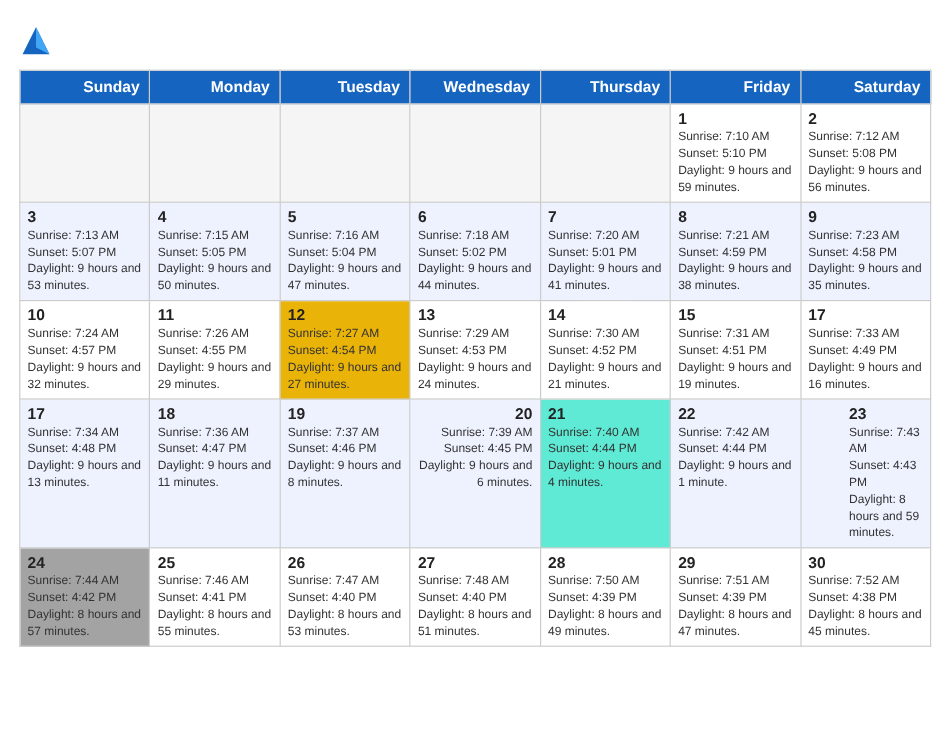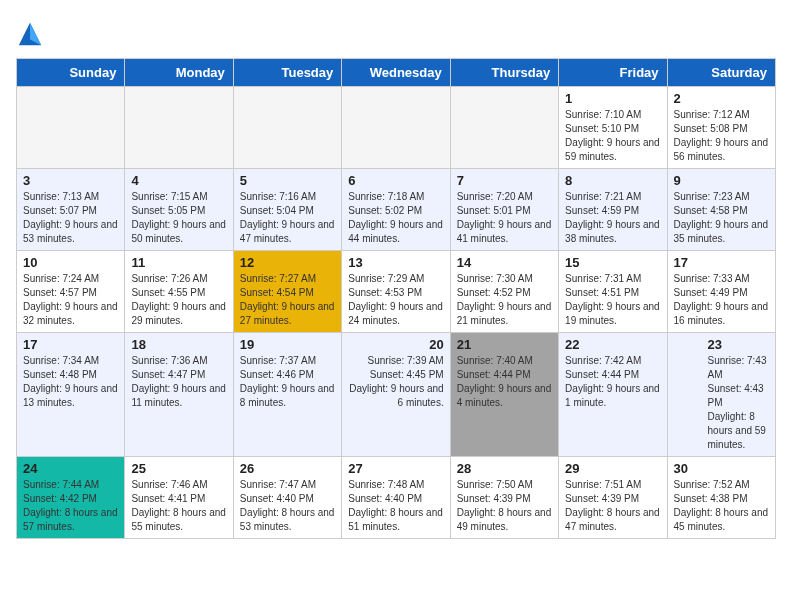--- a/index.html
+++ b/index.html
@@ -207,35 +207,35 @@
           <div class="day-info">Sunrise: 7:36 AM<br>Sunset: 4:47 PM<br>Daylight: 9 hours and 11 minutes.</div>
         </td>
         <td style="background: rgb(238, 242, 255);">
           <div class="day-num">19</div>
           <div class="day-info">Sunrise: 7:37 AM<br>Sunset: 4:46 PM<br>Daylight: 9 hours and 8 minutes.</div>
         </td>
         <td style="background: rgb(238, 242, 255); text-align: right;">
           <div class="day-num">20</div>
           <div class="day-info">Sunrise: 7:39 AM<br>Sunset: 4:45 PM<br>Daylight: 9 hours and 6 minutes.</div>
         </td>
-        <td style="background: #a3a3a3;">
+        <td style="background: #5eead4;">
           <div class="day-num">21</div>
           <div class="day-info">Sunrise: 7:40 AM<br>Sunset: 4:44 PM<br>Daylight: 9 hours and 4 minutes.</div>
         </td>
         <td style="background: rgb(238, 242, 255);">
           <div class="day-num">22</div>
           <div class="day-info">Sunrise: 7:42 AM<br>Sunset: 4:44 PM<br>Daylight: 9 hours and 1 minute.</div>
         </td>
         <td style="background: rgb(238, 242, 255); padding-left: 40px;">
           <div class="day-num">23</div>
           <div class="day-info">Sunrise: 7:43 AM<br>Sunset: 4:43 PM<br>Daylight: 8 hours and 59 minutes.</div>
         </td>
       </tr>
       <tr>
-        <td style="background: #14b8a6;">
+        <td style="background: #a3a3a3;">
           <div class="day-num">24</div>
           <div class="day-info">Sunrise: 7:44 AM<br>Sunset: 4:42 PM<br>Daylight: 8 hours and 57 minutes.</div>
         </td>
         <td style="background: rgb(255, 255, 255);">
           <div class="day-num">25</div>
           <div class="day-info">Sunrise: 7:46 AM<br>Sunset: 4:41 PM<br>Daylight: 8 hours and 55 minutes.</div>
         </td>
         <td style="background: rgb(255, 255, 255);">
           <div class="day-num">26</div>
           <div class="day-info">Sunrise: 7:47 AM<br>Sunset: 4:40 PM<br>Daylight: 8 hours and 53 minutes.</div>

